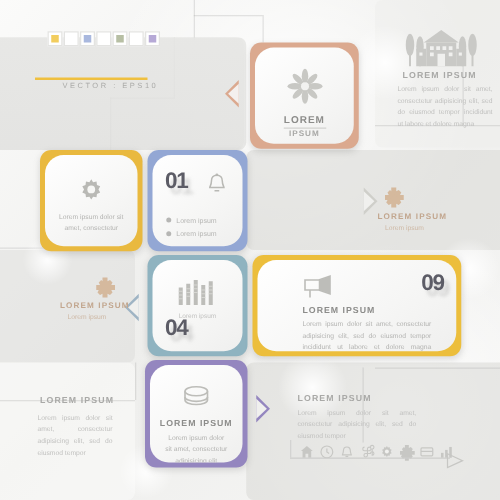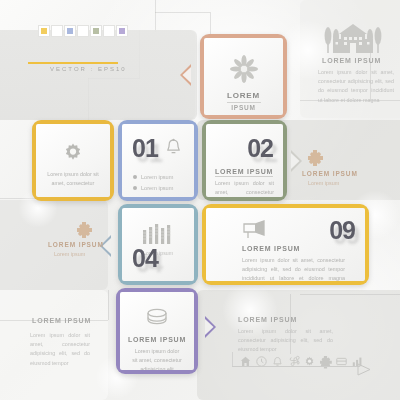--- a/index.html
+++ b/index.html
@@ -33,24 +33,24 @@
   .sw i{display:block;width:6px;height:6px;}
   #title{position:absolute;left:28px;top:42px;font-size:17px;letter-spacing:2.2px;
     font-weight:bold;color:#707076;}
   #titlerule{position:absolute;left:28px;top:62px;width:90px;height:2px;background:#efc040;}
   #subtitle{position:absolute;left:50px;top:66px;font-size:6px;letter-spacing:2px;color:#aaaaa8;}
 
   
   .card{position:absolute;border-radius:9px;box-sizing:border-box;
     background:linear-gradient(145deg,#fdfdfd 0%,#f3f3f2 55%,#ebebea 100%);
     box-shadow:0 2px 5px rgba(120,120,120,.25);}
-  .card .inner{position:absolute;inset:4px;border-radius:2px;
+  .card .inner{position:absolute;inset:4px;border-radius:15px;
     background:linear-gradient(145deg,#ffffff 0%,#f6f6f5 60%,#efefee 100%);
     overflow:hidden;}
-  .num{position:absolute;font-size:25px;font-weight:bold;color:#5c5c66;letter-spacing:-1px;
+  .num{position:absolute;font-size:18px;font-weight:bold;color:#5c5c66;letter-spacing:-1px;
     text-shadow:4px 5px 3px rgba(150,150,150,.35);}
   .chead{font-size:7px;letter-spacing:.8px;color:#8c8c8a;font-weight:bold;}
   .cbody{font-size:5.4px;line-height:1.65;color:#b4b4b2;text-align:justify;}
   .ctr{text-align:center;}
   .ul{border-bottom:1px solid #cfcfcd;display:inline-block;padding-bottom:1px;}
 
   
   .sb-h{position:absolute;font-size:7px;letter-spacing:.9px;color:#a9a9a7;font-weight:bold;}
   .sb-p{position:absolute;font-size:5.4px;line-height:1.7;color:#c2c2c0;text-align:justify;}
   .tanh{position:absolute;font-size:6.5px;letter-spacing:.9px;color:#c2a68e;font-weight:bold;}
@@ -211,29 +211,20 @@
           <circle cx="9" cy="1.9" r="1.2" fill="#b9b9b5"></circle>
         </svg>
       </div>
       <div style="position:absolute;left:11px;top:48px;font-size:5.6px;color:#b6b6b4;line-height:1.9;">
         <div><span style="display:inline-block;width:4px;height:4px;border-radius:50%;background:#b6b6b4;margin-right:4px;"></span><span>Lorem ipsum</span></div>
         <div><span style="display:inline-block;width:4px;height:4px;border-radius:50%;background:#b6b6b4;margin-right:4px;"></span><span>Lorem ipsum</span></div>
       </div>
     </div>
   </div>
 
-  <div class="card" style="left:202px;top:120px;width:85px;height:81px;background:#8e9c7e;">
-    <div class="inner">
-      <div class="num" style="right:10px;top:10px;">02</div>
-      <div class="chead" style="position:absolute;left:9px;top:44px;">
-        <span class="ul">LOREM IPSUM</span>
-      </div>
-      <div class="cbody" style="position:absolute;left:9px;right:9px;top:55px;">Lorem ipsum dolor sit amet, consectetur adipisicing elit</div>
-    </div>
-  </div>
 
   <div class="chevwrap" style="left:290px;top:150px;">
     <svg width="12" height="22" viewBox="0 0 12 22">
         <polygon points="1,0 1,22 12,11" fill="#cfcfca"></polygon>
         <polygon points="1,3 1,19 9.5,11" fill="#f0f0ee"></polygon>
       </svg>
   </div>
 
   <div style="position:absolute;left:308px;top:150px;">
     <svg width="14" height="14" viewBox="0 0 14 14">

